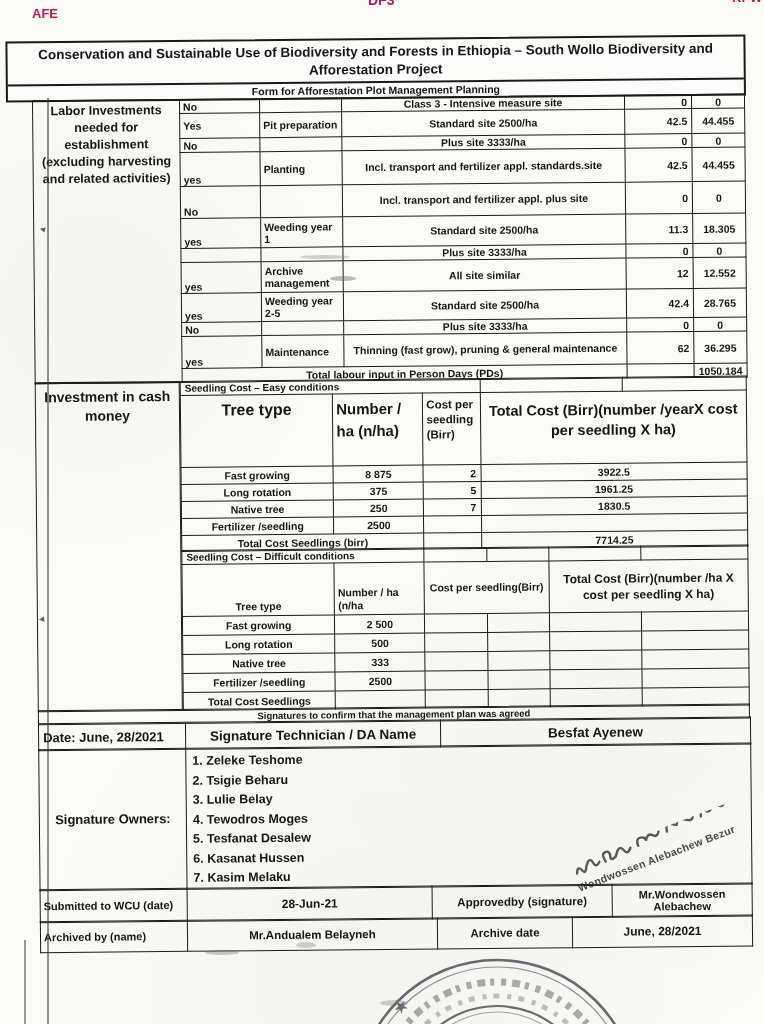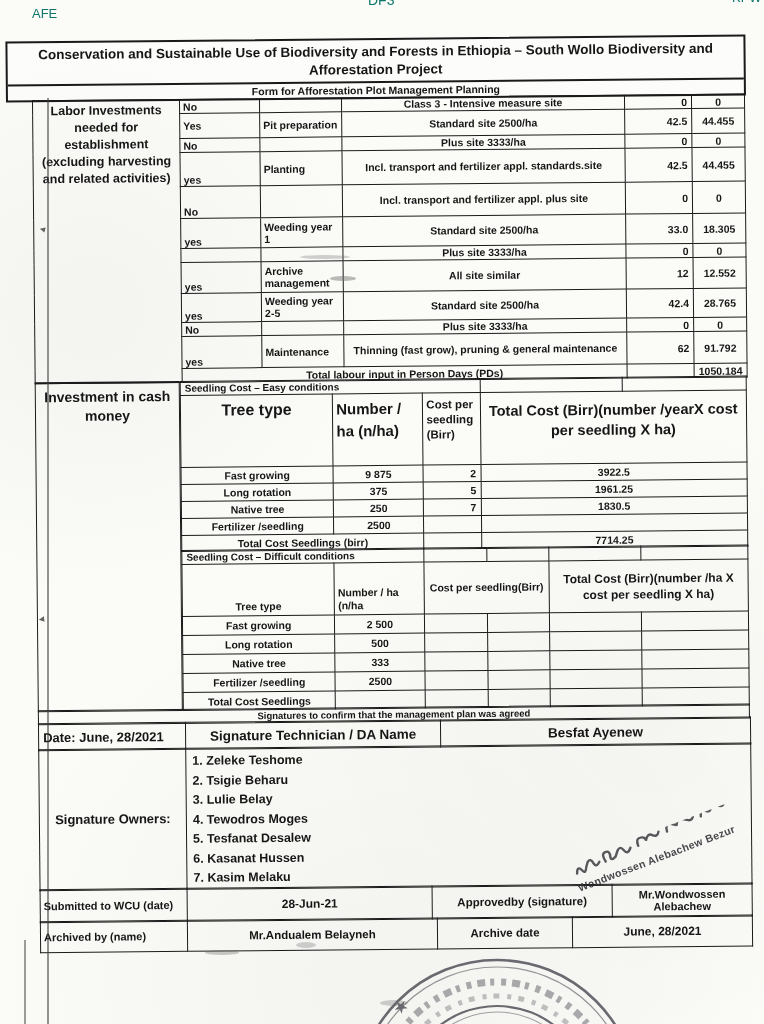--- a/index.html
+++ b/index.html
@@ -9,21 +9,21 @@
       radial-gradient(circle at 12% 30%, rgba(0,0,0,0.03), transparent 30%),
       radial-gradient(circle at 85% 70%, rgba(0,0,0,0.025), transparent 35%),
       radial-gradient(circle at 50% 95%, rgba(0,0,0,0.03), transparent 40%),
       #fbfbf8;
     font-family:"Liberation Sans", sans-serif;
     color:#161616;
     -webkit-font-smoothing:antialiased;
   }
   .sheet{position:absolute;top:38px;left:0;width:764px;transform:rotate(-0.55deg);transform-origin:380px 480px;}
   
-  .corner{position:absolute;font-weight:normal;color:#0f766e;}
+  .corner{position:absolute;font-weight:bold;color:#be185d;}
   .corner-left{top:6px;left:32px;font-size:13px;}
   .corner-center{top:0;left:368px;height:7px;overflow:hidden;font-size:14px;line-height:14px;}
   .corner-center span{display:block;margin-top:-7px;}
   .corner-right{top:0;left:732px;height:5px;overflow:hidden;font-size:13px;line-height:13px;}
   .corner-right span{display:block;margin-top:-9px;}
   
   .title-block{margin-left:10px;width:736px;border:2.5px solid #1a1a1a;background:rgba(255,255,255,.4);}
   .title-main{padding:3px 30px 2px;text-align:center;font-size:13.5px;font-weight:bold;line-height:18px;border-bottom:2px solid #1a1a1a;}
   .title-sub{text-align:center;font-size:10.5px;font-weight:bold;padding:1px 0;}
   
@@ -137,21 +137,21 @@
         <td class="flag" style="vertical-align:bottom">No</td>
         <td class="act"></td>
         <td class="desc">Incl. transport and fertilizer appl. plus site</td>
         <td class="v1">0</td>
         <td class="v2">0</td>
       </tr>
       <tr style="height:30px">
         <td class="flag" style="vertical-align:bottom">yes</td>
         <td class="act">Weeding year 1</td>
         <td class="desc">Standard site 2500/ha</td>
-        <td class="v1">33.0</td>
+        <td class="v1">11.3</td>
         <td class="v2">18.305</td>
       </tr>
       <tr style="height:14px">
         <td class="flag"></td>
         <td class="act"></td>
         <td class="desc">Plus site 3333/ha</td>
         <td class="v1">0</td>
         <td class="v2">0</td>
       </tr>
       <tr style="height:31px">
@@ -173,21 +173,21 @@
         <td class="act"></td>
         <td class="desc">Plus site 3333/ha</td>
         <td class="v1">0</td>
         <td class="v2">0</td>
       </tr>
       <tr style="height:32px">
         <td class="flag" style="vertical-align:bottom">yes</td>
         <td class="act">Maintenance</td>
         <td class="desc">Thinning (fast grow), pruning &amp; general maintenance</td>
         <td class="v1">62</td>
-        <td class="v2">91.792</td>
+        <td class="v2">36.295</td>
       </tr>
       <tr style="height:14px">
         <td class="tot-label" colspan="3">Total labour input in Person Days (PDs)</td>
         <td></td>
         <td class="v2">1050.184</td>
       </tr>
     </tbody>
       </table>
 
     <div class="inv-wrap">
@@ -209,21 +209,21 @@
             <td></td>
           </tr>
           <tr style="height:72px">
             <td class="easy-h-tree">Tree type</td>
             <td class="easy-h-num">Number / ha (n/ha)</td>
             <td class="easy-h-cost">Cost per seedling (Birr)</td>
             <td class="easy-h-total" colspan="2">Total Cost (Birr)(number /yearX cost per seedling X  ha)</td>
           </tr>
           <tr style="height:17px">
             <td class="c">Fast growing</td>
-            <td class="c">9 875</td>
+            <td class="c">8 875</td>
             <td class="r">2</td>
             <td class="c" colspan="2">3922.5</td>
           </tr>
           <tr style="height:17px">
             <td class="c">Long rotation</td>
             <td class="c">375</td>
             <td class="r">5</td>
             <td class="c" colspan="2">1961.25</td>
           </tr>
           <tr style="height:17px">

